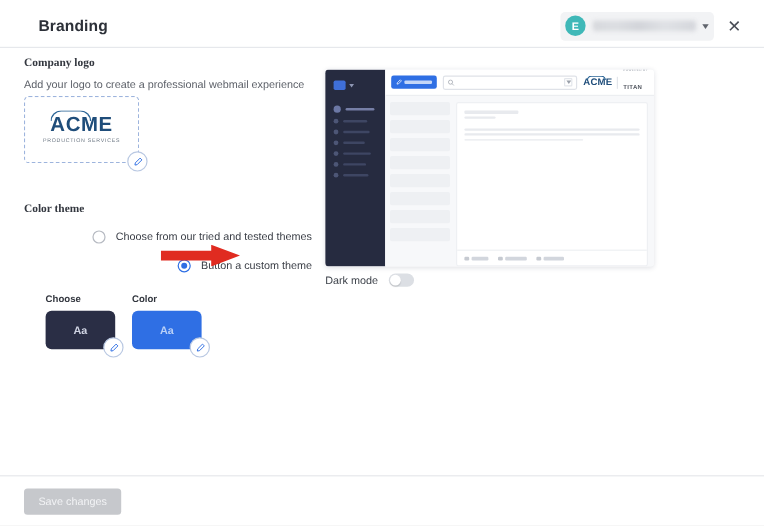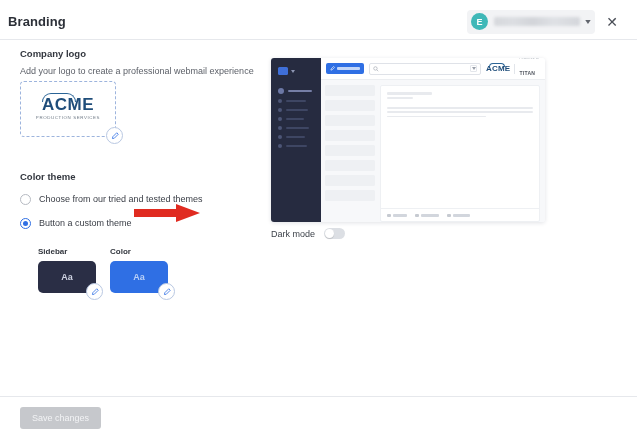--- a/index.html
+++ b/index.html
@@ -17,21 +17,21 @@
 
   
   .header {
     position: absolute; top: 4px; left: 0;
     width: 637px; height: 36px;
     background: #ffffff;
     border-bottom: 1px solid #e6e8ec;
     display: flex; align-items: center;
   }
   .header-title {
-    margin-left: 8px;
+    margin-left: 32px;
     font-size: 13px;
     font-weight: bold;
     color: #2c3038;
     letter-spacing: 0.1px;
   }
   .header-right {
     margin-left: auto;
     display: flex; align-items: center;
     gap: 6px;
     margin-right: 14px;
@@ -77,20 +77,21 @@
   .left {
     position: absolute;
     left: 20px; top: 48px;
     width: 240px;
   }
   .sec-title {
     font-size: 9.5px;
     font-weight: bold;
     color: #33373f;
     margin-bottom: 7px;
+    font-family: Liberation Serif, serif;
   }
   .sec-sub {
     font-size: 9px;
     color: #5d6169;
     margin-bottom: 5px;
   }
 
   .logo-box {
     position: relative;
     width: 96px; height: 56px;
@@ -134,20 +135,21 @@
   .pencil-badge svg { width: 8px; height: 8px; }
   .logo-pencil { right: -8px; bottom: -8px; }
 
   .ct-block { margin-top: 34px; }
   .radio-row {
     display: flex; align-items: center;
     gap: 8px;
     height: 20px;
     margin-top: 4px;
     cursor: pointer;
+    justify-content: flex-end;
   }
   .radio {
     width: 11px; height: 11px;
     border-radius: 50%;
     border: 1.2px solid #b6bac2;
     background: #fff;
     flex: none;
     position: relative;
   }
   .radio.on { border-color: #2f6fe4; border-width: 1.4px; }
@@ -426,21 +428,21 @@
         <span class="radio-label">Choose from our tried and tested themes</span>
       </div>
 
       <div class="radio-row">
         <span class="radio on"></span>
         <span class="radio-label">Button a custom theme</span>
       </div>
 
       <div class="swatches">
         <div class="sw-col">
-          <div class="sw-label">Sidebar</div>
+          <div class="sw-label">Choose</div>
           <div class="sw-chip sidebar">
             <span>Aa</span>
             <span class="pencil-badge sw-pencil">
               <svg viewBox="0 0 16 16">
                 <path d="M11.5 1.5l3 3-8 8-3.6.6.6-3.6z" fill="none" stroke="#2f6fe4" stroke-width="1.6" stroke-linejoin="round"></path>
               </svg>
             </span>
           </div>
         </div>
         <div class="sw-col">

